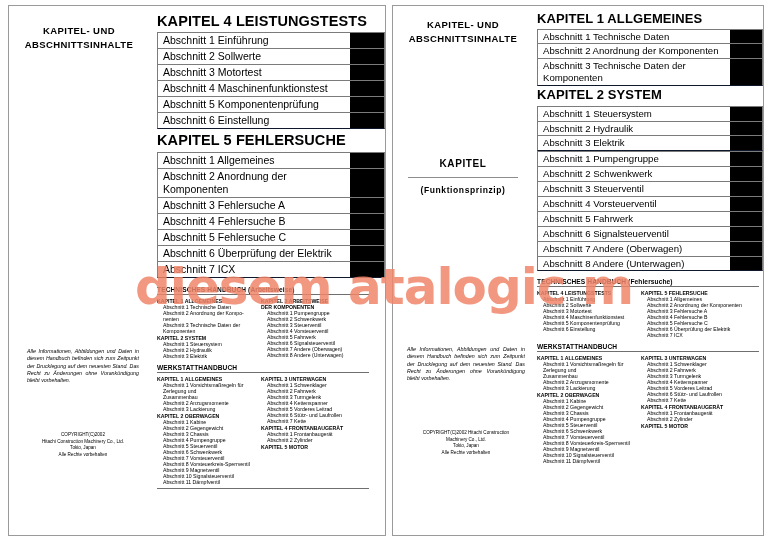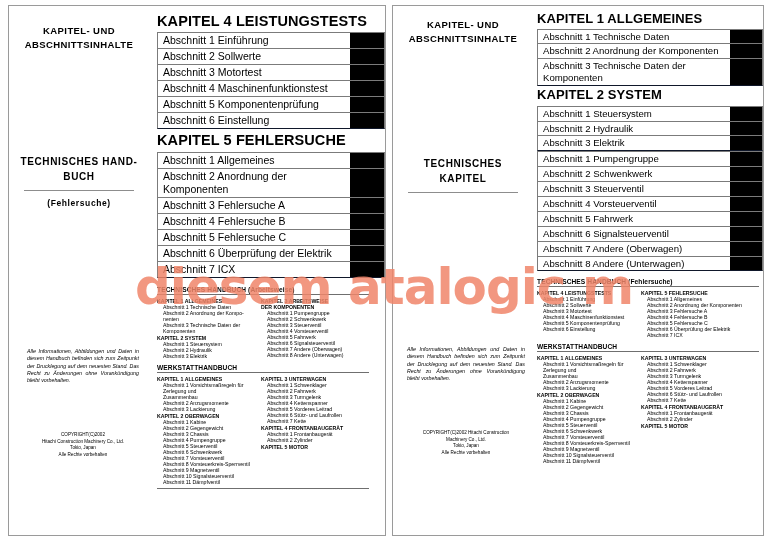--- a/index.html
+++ b/index.html
@@ -130,26 +130,20 @@
 
 <div class="sheet">
 
   <div class="page page-left">
     <div class="page-inner">
 
       <div class="col-left" style="width:140px">
         <div class="spine spine-top" style="top:18px;font-size:9.5px">
           <div>KAPITEL- UND</div>
           <div>ABSCHNITTSINHALTE</div>
-        </div>
-        <div class="spine spine-mid" style="top:148px;font-size:10px">
-          <div>TECHNISCHES HAND-</div>
-          <div>BUCH</div>
-          <div class="spine-rule" style="width:110px"></div>
-          <div class="spine-sub" style="font-size:8.5px">(Fehlersuche)</div>
         </div>
 
         <div style="position:absolute;left:18px;top:342px;width:112px;font-size:5.3px" class="disclaimer">Alle Informationen, Abbildungen und Daten in diesem Handbuch befinden sich zum Zeitpunkt der Drucklegung auf dem neuesten Stand. Das Recht zu Änderungen ohne Vorankündigung bleibt vorbehalten.</div>
 
         <div style="position:absolute;left:10px;top:426px;width:128px;font-size:4.6px" class="copyright">
           <div>COPYRIGHT(C)2002</div>
           <div>Hitachi Construction Machinery Co., Ltd.</div>
           <div>Tokio, Japan</div>
           <div>Alle Rechte vorbehalten</div>
         </div>
@@ -296,23 +290,23 @@
 
   <div class="page page-right">
     <div class="page-inner">
 
       <div class="col-left" style="width:140px">
         <div class="spine spine-top" style="top:12px;font-size:9.5px">
           <div>KAPITEL- UND</div>
           <div>ABSCHNITTSINHALTE</div>
         </div>
         <div class="spine spine-mid" style="top:150px;font-size:10px">
-          <div>TECHNISCHES</div>
           <div>KAPITEL</div>
           <div class="spine-rule" style="width:110px"></div>
+          <div class="spine-sub" style="font-size:8.5px">(Funktionsprinzip)</div>
         </div>
 
         <div style="position:absolute;left:14px;top:340px;width:118px;font-size:5.3px" class="disclaimer">Alle Informationen, Abbildungen und Daten in diesem Handbuch befinden sich zum Zeitpunkt der Drucklegung auf dem neuesten Stand.
 Das Recht zu Änderungen ohne Vorankündigung bleibt vorbehalten.</div>
 
         <div style="position:absolute;left:8px;top:424px;width:130px;font-size:4.6px" class="copyright">
           <div>COPYRIGHT(C)2002 Hitachi Construction</div>
           <div>Machinery Co., Ltd.</div>
           <div>Tokio, Japan</div>
           <div>Alle Rechte vorbehalten</div>

